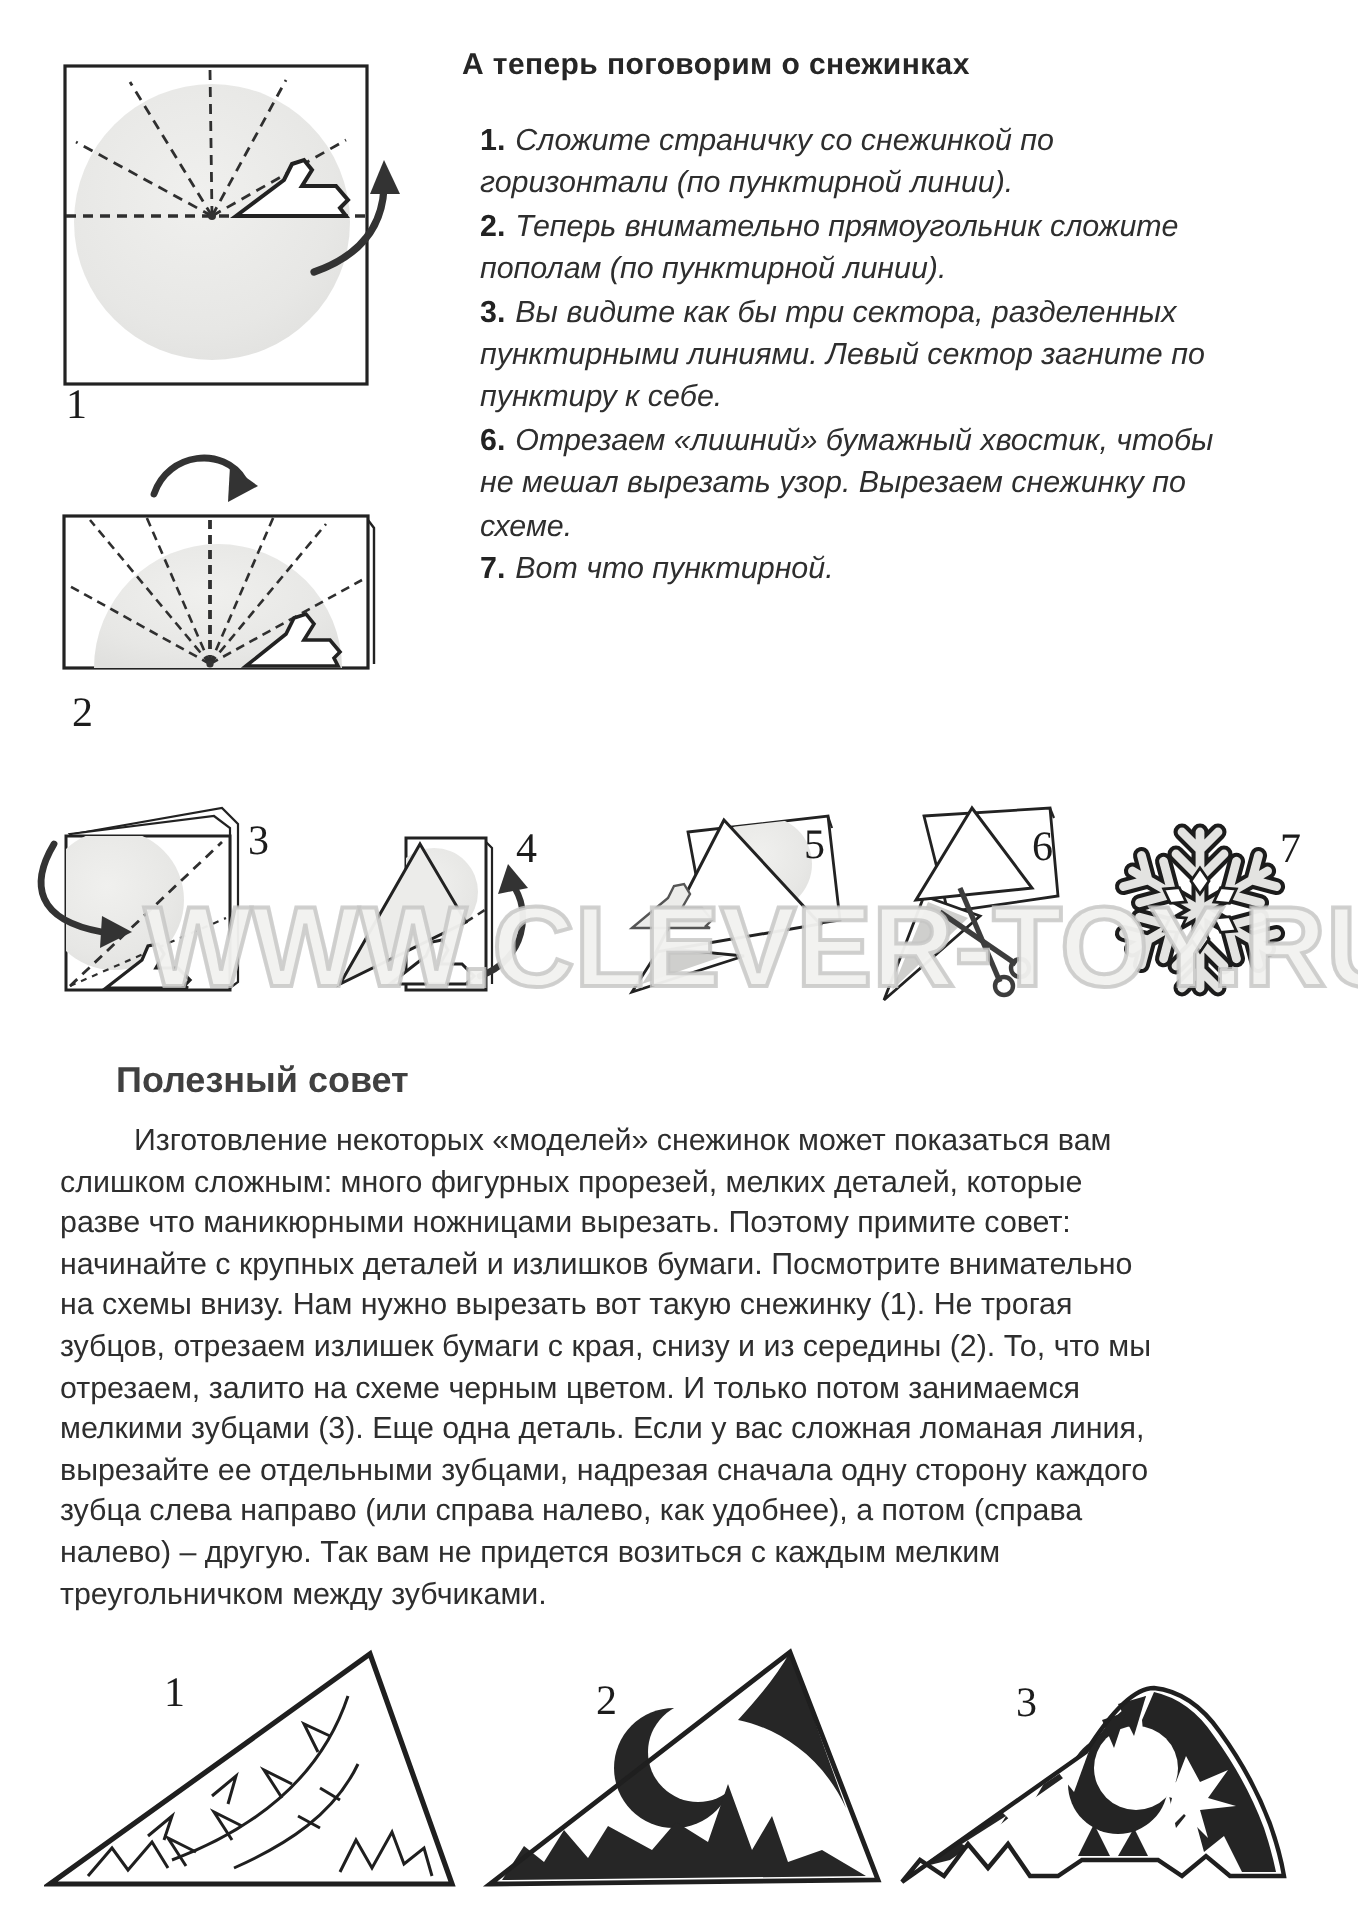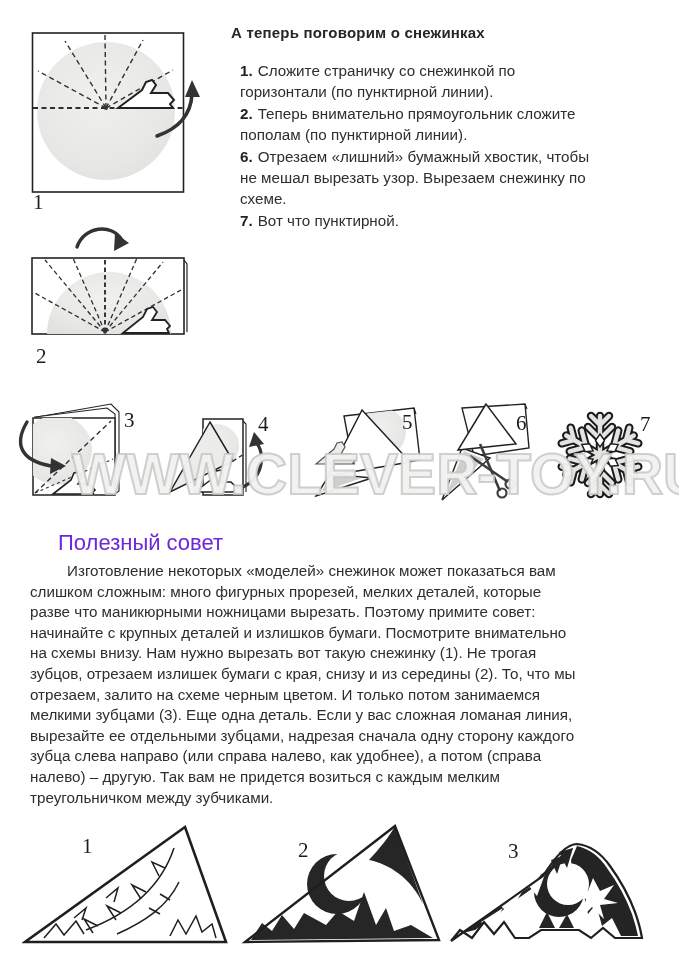--- a/index.html
+++ b/index.html
@@ -3,42 +3,45 @@
 <meta charset="utf-8">
 <style>
   html,body{margin:0;padding:0;background:#888;}
   .page{position:relative;width:679px;height:960px;background:#ffffff;overflow:hidden;
         font-family:"Liberation Sans","DejaVu Sans",sans-serif;color:#2e2e2e;}
   .abs{position:absolute;}
   .title{left:231px;top:24px;width:430px;font-size:15px;font-weight:bold;color:#262626;letter-spacing:.2px;}
   .instr-wrap{left:240px;top:60px;width:424px;font-size:15.2px;line-height:21.4px;}
   .instr{margin:0;}
   .instr .num{font-weight:bold;margin-right:5px;color:#222;}
-  .instr .itext{white-space:pre-line;}
+  .instr .itext{white-space:pre-line;font-style:italic;}
   .fig-label{font-family:"Liberation Serif","DejaVu Serif",serif;font-size:21px;color:#1c1c1c;}
   .watermark{left:72px;top:441px;font-size:57px;font-weight:bold;white-space:nowrap;
              color:rgba(244,244,242,0.92);-webkit-text-stroke:2px rgba(198,198,196,0.8);
              text-shadow:0 0 1px rgba(180,180,180,.6);letter-spacing:0;z-index:9;}
-  .tip-head{left:58px;top:530px;font-size:22px;font-weight:normal;color:#6d28d9;}
+  .tip-head{left:58px;top:530px;font-size:18px;font-weight:bold;color:#404040;}
   .tip-body{left:30px;top:561px;width:634px;font-size:15.2px;line-height:20.6px;
             white-space:pre-line;text-indent:37px;}
   svg{display:block;}
 </style>
 </head>
 <body>
 
 <div class="page">
 
   <div class="abs title">А теперь поговорим о снежинках</div>
 
   <div class="abs instr-wrap">
     <p class="instr"><b class="num">1.</b><span class="itext">Сложите страничку со снежинкой по
 горизонтали (по пунктирной линии).</span></p>
     <p class="instr"><b class="num">2.</b><span class="itext">Теперь внимательно прямоугольник сложите
 пополам (по пунктирной линии).</span></p>
+    <p class="instr"><b class="num">3.</b><span class="itext">Вы видите как бы три сектора, разделенных
+пунктирными линиями. Левый сектор загните по
+пунктиру к себе.</span></p>
     <p class="instr"><b class="num">6.</b><span class="itext">Отрезаем «лишний» бумажный хвостик, чтобы
 не мешал вырезать узор. Вырезаем снежинку по
 схеме.</span></p>
     <p class="instr"><b class="num">7.</b><span class="itext">Вот что пунктирной.</span></p>
   </div>
 
   <div class="abs" style="left:30px;top:30px;">
     <svg width="175" height="172" viewBox="0 0 175 172">
       <defs>
         <radialGradient id="gpaper" cx="45%" cy="40%" r="70%">

